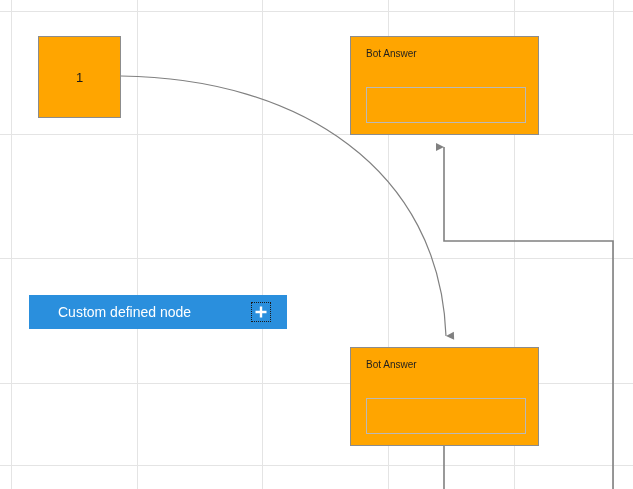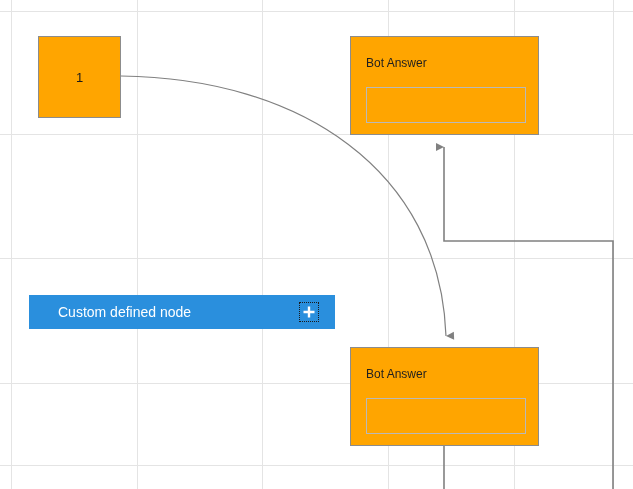--- a/index.html
+++ b/index.html
@@ -56,22 +56,22 @@
   }
   .node-bot {
     width: 189px;
     height: 99px;
   }
   .node-bot-top  { left: 350px; top: 36px; }
   .node-bot-bottom { left: 350px; top: 347px; }
   .node-bot .node-title {
     position: absolute;
     left: 15px;
-    top: 20px;
-    font-size: 12px;
+    top: 12px;
+    font-size: 10px;
     color: #1f1f1f;
     line-height: 1;
     white-space: nowrap;
   }
   .node-bot .node-slot {
     position: absolute;
     left: 15px;
     top: 50px;
     width: 160px;
     height: 36px;
@@ -159,21 +159,21 @@
   <div class="node node-bot node-bot-top" style="left: 350px; top: 36px; width: 189px; height: 99px; background: rgb(255, 165, 0); border-color: rgb(140, 140, 140);">
     <div class="node-title">Bot Answer</div>
     <div class="node-slot"></div>
   </div>
 
   <div class="node node-bot node-bot-bottom" style="left: 350px; top: 347px; width: 189px; height: 99px; background: rgb(255, 165, 0); border-color: rgb(140, 140, 140);">
     <div class="node-title">Bot Answer</div>
     <div class="node-slot"></div>
   </div>
 
-  <div class="palette-bar" style="left: 29px; top: 295px; width: 306px; height: 34px; background: rgb(42, 143, 221);">
+  <div class="palette-bar" style="left: 29px; top: 295px; width: 258px; height: 34px; background: rgb(42, 143, 221);">
     <span class="palette-label">Custom defined node</span>
     <span class="add-icon">
       <svg width="14" height="14" viewBox="0 0 14 14">
         <path d="M 7 1.5 L 7 12.5 M 1.5 7 L 12.5 7" stroke="#ffffff" stroke-width="2.4" stroke-linecap="butt"></path>
       </svg>
     </span>
   </div>
 
 </div>
 

